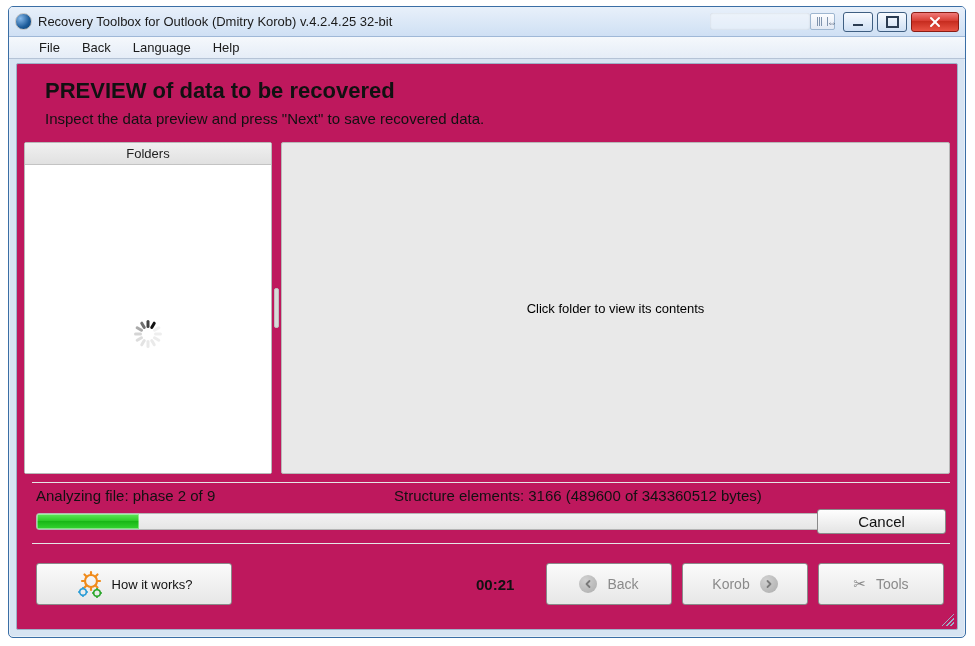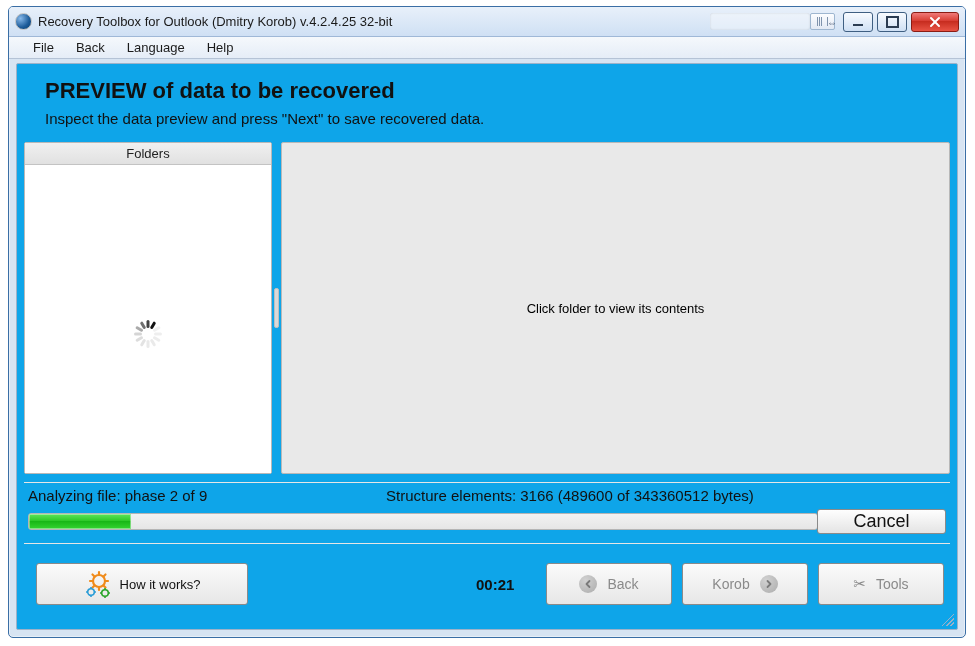--- a/index.html
+++ b/index.html
@@ -54,29 +54,29 @@
     width:48px;
     background:linear-gradient(#f07a79,#d73b30 45%,#c62c1f 46%,#e85344);
     border-color:#8b1c14; color:#fff;
   }
   .win-btn.close svg { stroke:#fff; }
 
   
   .menubar {
     height:22px; background:linear-gradient(#f5f8fc,#e5edf7);
     border-bottom:1px solid #b5c3d6;
-    display:flex; align-items:center; padding:0 14px; gap:2px;
+    display:flex; align-items:center; padding:0 20px; gap:2px;
     font-size:13px; color:#1b1b1b;
   }
   .menu-item { padding:2px 10px; cursor:default; }
 
   
   .content {
     position:absolute; left:7px; right:7px; top:56px; bottom:7px;
-    background:#0ea5e9; border:1px solid #9db2c9; border-radius:2px;
+    background:#be185d; border:1px solid #9db2c9; border-radius:2px;
   }
 
   .heading { position:absolute; left:28px; top:14px; font-size:22px; font-weight:700; color:#111; }
   .subheading { position:absolute; left:28px; top:46px; font-size:15px; color:#111; }
 
   
   .panes {
     position:absolute; left:7px; right:7px; top:78px; height:332px;
     display:flex;
   }
@@ -118,21 +118,21 @@
   }
 
   .right {
     flex:1; background:#e9e9e9; border:1px solid #b8b8b8; border-radius:2px;
     display:flex; align-items:center; justify-content:center;
     font-size:13px; color:#000;
   }
 
   
   .progress-area {
-    position:absolute; left:7px; right:7px; top:418px; height:62px;
+    position:absolute; left:15px; right:7px; top:418px; height:62px;
     border-top:1px solid #e6e6e6; border-bottom:1px solid #e6e6e6;
   }
   .progress-labels {
     display:flex; justify-content:space-between; align-items:flex-end;
     font-size:15px; color:#111; padding:4px 4px 0 4px;
   }
   .progress-labels .left-lbl { font-weight:400; }
   .progress-labels .right-lbl { position:absolute; left:362px; top:4px; }
   .progress-track {
     position:absolute; left:4px; top:30px; width:790px; height:17px;
@@ -141,30 +141,30 @@
   }
   .progress-fill {
     height:100%;
     background:linear-gradient(#5fe45a,#2ec928 45%,#17b514 46%,#35d430);
     box-shadow:0 0 0 1px rgba(255,255,255,.4) inset;
   }
   .btn-cancel {
     position:absolute; right:4px; top:26px; width:129px; height:25px;
     background:linear-gradient(#fefefe,#e4e4e4);
     border:1px solid #8a8a8a; border-radius:3px;
-    font-size:18px; color:#111;
+    font-size:15px; color:#111;
   }
 
   
   .bottom {
     position:absolute; left:7px; right:7px; top:490px; height:60px;
     display:flex; align-items:center;
   }
   .btn-how {
-    width:212px; height:42px; margin-left:12px;
+    width:196px; height:42px; margin-left:12px;
     background:linear-gradient(#fbfbfb,#e7e7e7);
     border:1px solid #8a8a8a; border-radius:3px;
     display:flex; align-items:center; justify-content:center; gap:6px;
     font-size:13px; color:#111;
   }
   .gears { position:relative; width:30px; height:28px; }
   .timer {
     position:absolute; left:452px; font-size:15px; font-weight:700; color:#111;
   }
   .nav-btn {

